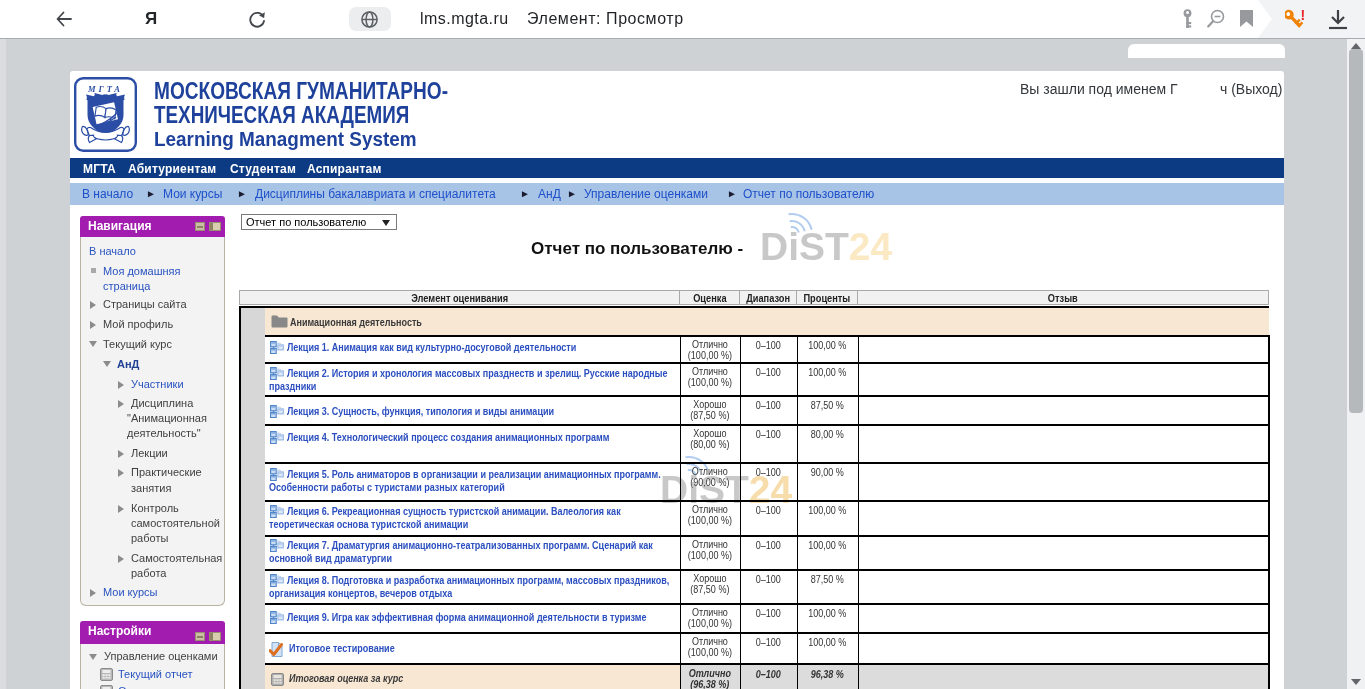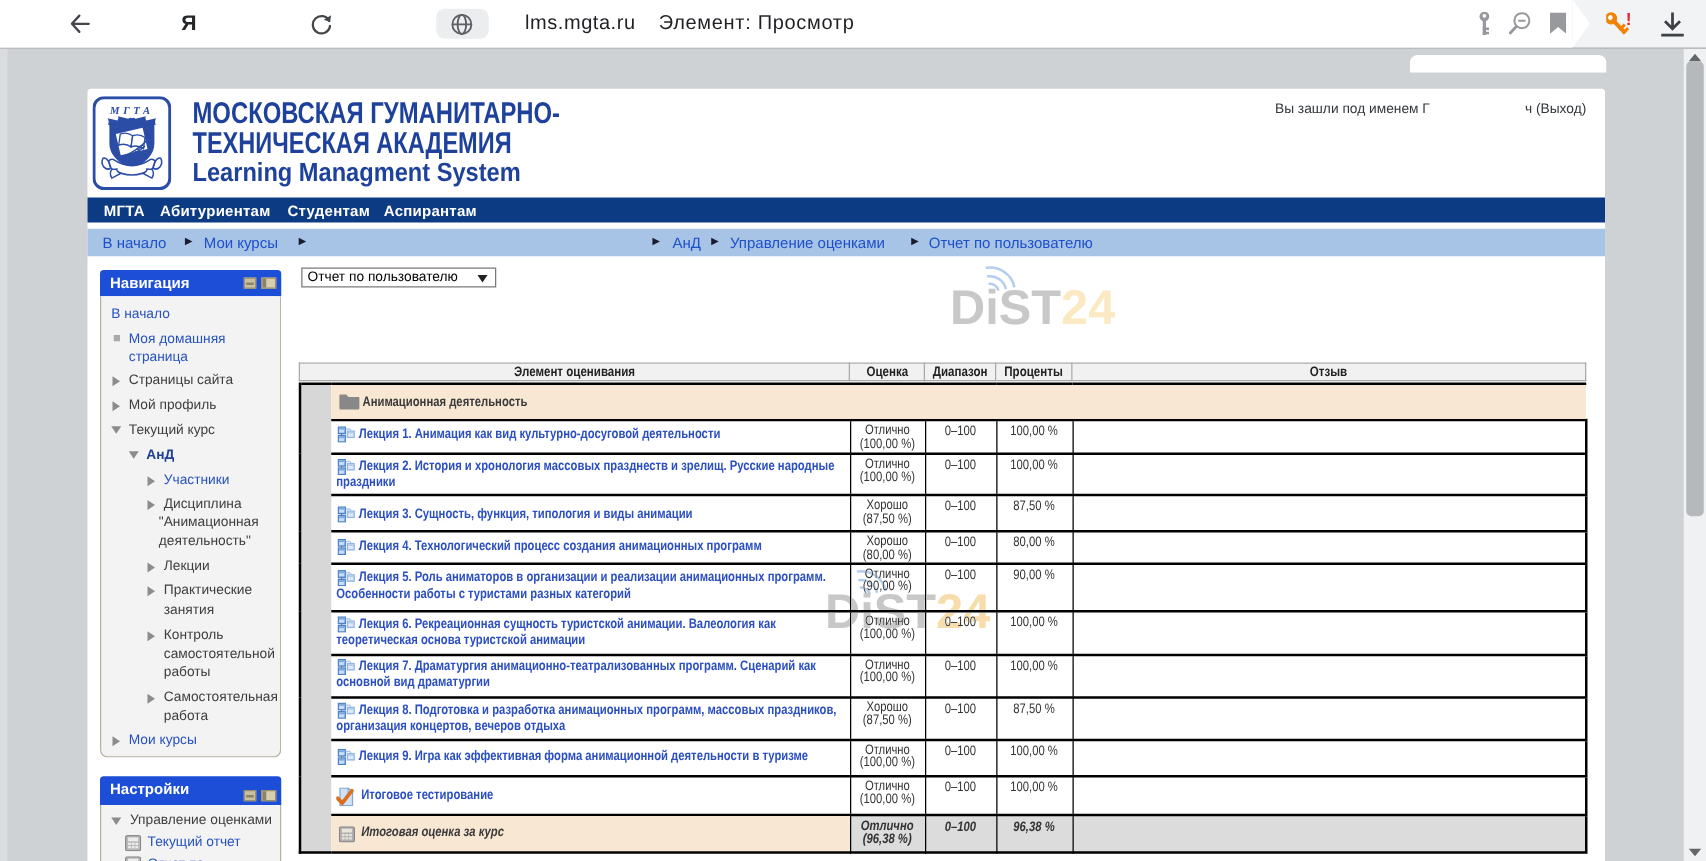--- a/index.html
+++ b/index.html
@@ -20,35 +20,35 @@
 #page { position:absolute; left:70px; top:32px; width:1214px; height:636px; background:#ffffff; border-radius:3px 3px 0 0; }
 #blob { position:absolute; left:1128px; top:5px; width:157px; height:14px; background:#fff; border-radius:6px 6px 0 0; }
 
 
 #sbar { position:absolute; left:1347px; top:0; width:18px; height:650px; background:#f0f1f3; }
 #sbar .thumb { position:absolute; left:2px; top:10px; width:14px; height:364px; background:#b6b9bc; border-radius:4px; }
 #sbar .arr { position:absolute; left:4px; width:0; height:0; }
 
 
 .hline { position:absolute; left:84px; color:#1e419b; font-weight:bold; white-space:nowrap; transform-origin:0 50%; }
-.whoami { position:absolute; font-size:11px; color:#33373b; top:10px; }
+.whoami { position:absolute; font-size:14px; color:#33373b; top:10px; }
 
 
 #navbar { position:absolute; left:0; top:87px; width:1214px; height:20px; background:#0c3b84; }
 #navbar span { position:absolute; top:4px; color:#fff; font-size:12px; font-weight:bold; letter-spacing:0.2px; }
 
 
 #crumbs { position:absolute; left:0; top:112px; width:1214px; height:22px; background:#a7c3e5; font-size:12px; line-height:22px; color:#14213d; white-space:nowrap; }
 #crumbs a, #crumbs .sep { position:absolute; top:0; }
 #crumbs a { color:#1d50ca; text-decoration:none; }
 #crumbs .sep { color:#1a1a2e; font-size:10px; }
 
 
 .block { position:absolute; left:10px; width:145px; }
-.bhead { height:21px; background:#1d4ed8; border-radius:3px 3px 0 0; position:relative; }
+.bhead { height:21px; background:#a21caf; border-radius:3px 3px 0 0; position:relative; }
 #setblock .bhead { height:23px; }
 #setblock .ic1, #setblock .ic2 { top:11px; }
 .bhead .btitle { position:absolute; left:8px; top:3px; color:#fff; font-size:12px; font-weight:bold; }
 .bhead .ic1 { position:absolute; right:20px; top:6px; width:10px; height:9px; background:#cbbfa3; border:1px solid #96906e; }
 .bhead .ic1:after { content:""; position:absolute; left:1px; top:3px; width:6px; height:2px; background:#8d8264; }
 .bhead .ic2 { position:absolute; right:4px; top:6px; width:12px; height:9px; background:#d9cdaf; border:1px solid #96906e; }
 .bhead .ic2:after { content:""; position:absolute; left:0; top:0; width:3px; height:7px; background:#8d8264; }
 .bbody { background:#f3f3f3; border:1px solid #b9b2a2; border-top:none; position:relative; }
 #navblock .bbody { height:369px; border-radius:0 0 6px 6px; }
 #setblock .bbody { height:80px; }
@@ -129,20 +129,21 @@
       <span style="left:58px;">Абитуриентам</span>
       <span style="left:160px;">Студентам</span>
       <span style="left:237px;">Аспирантам</span>
     </div>
 
     <div id="crumbs">
       <a href="#" style="left:12px;">В начало</a>
         <span class="sep" style="left:76px;">►</span>
       <a href="#" style="left:93px;">Мои курсы</a>
         <span class="sep" style="left:167px;">►</span>
+      <a href="#" style="left:185px;">Дисциплины бакалавриата и специалитета</a>
         <span class="sep" style="left:450px;">►</span>
       <a href="#" style="left:468px;">АнД</a>
         <span class="sep" style="left:497px;">►</span>
       <a href="#" style="left:514px;">Управление оценками</a>
         <span class="sep" style="left:657px;">►</span>
       <a href="#" style="left:673px;">Отчет по пользователю</a>
     </div>
 
     <div class="block" id="navblock" style="top:145px;">
       <div class="bhead">
@@ -220,20 +221,21 @@
               <rect x="5.4" y="8.8" width="2.2" height="1.8"></rect>
               <rect x="8.3" y="8.8" width="2.2" height="1.8"></rect>
             </g>
           </svg>
         <div class="titem" style="left:37px;top:41px;"><a href="#">Отчет по</a></div>
         <div class="titem" style="left:37px;top:56px;"><a href="#" style="font-weight:bold;color:#1d3a9e;">пользователю</a></div>
       </div>
     </div>
 
     <div id="selbox">Отчет по пользователю<span class="arr"></span></div>
+    <div id="h2title">Отчет по пользователю - </div>
 
     <table id="ghead">
       <colgroup>
           <col style="width:440px">
           <col style="width:60px">
           <col style="width:57px">
           <col style="width:61px">
           <col style="width:411px">
         </colgroup>
       <tbody>
@@ -318,21 +320,21 @@
                 <path d="M3.4 6 V7.2" stroke="#4a80c6"></path>
               </svg>
               <span class="ln" style="left:22px;top:9px;"><a href="#">Лекция 3. Сущность, функция, типология и виды анимации</a></span>
             </td>
             <td class="g"><span class="cx">Хорошо<br>(87,50 %)</span></td>
             <td class="g"><span class="cx">0–100</span></td>
             <td class="g"><span class="cx">87,50 %</span></td>
             <td class="fb"></td>
           </tr>
       <tr>
-            <td class="c1" style="height:25px;">
+            <td class="c1" style="height:38px;">
               <svg class="lic" style="left:5px;top:5px" width="14" height="13" viewBox="0 0 14 13">
                 <rect x="0.6" y="0.6" width="5.6" height="5.2" fill="#c9ddf6" stroke="#4a80c6" stroke-width="1.1"></rect>
                 <rect x="1.2" y="1.2" width="4.4" height="1.5" fill="#7fa9dd"></rect>
                 <rect x="0.6" y="7.4" width="5.6" height="5.2" fill="#c9ddf6" stroke="#4a80c6" stroke-width="1.1"></rect>
                 <rect x="1.2" y="8" width="4.4" height="1.5" fill="#7fa9dd"></rect>
                 <rect x="7.9" y="3.9" width="5.4" height="5" fill="#dde9f8" stroke="#94b6e2" stroke-width="1.1"></rect>
                 <rect x="8.4" y="4.4" width="4.4" height="1.4" fill="#b3cdec"></rect>
                 <path d="M6.6 2.6 Q9.4 1.1 10.9 3.3" stroke="#aec8ea" stroke-width="1.1" fill="none"></path>
                 <path d="M3.4 6 V7.2" stroke="#4a80c6"></path>
               </svg>

